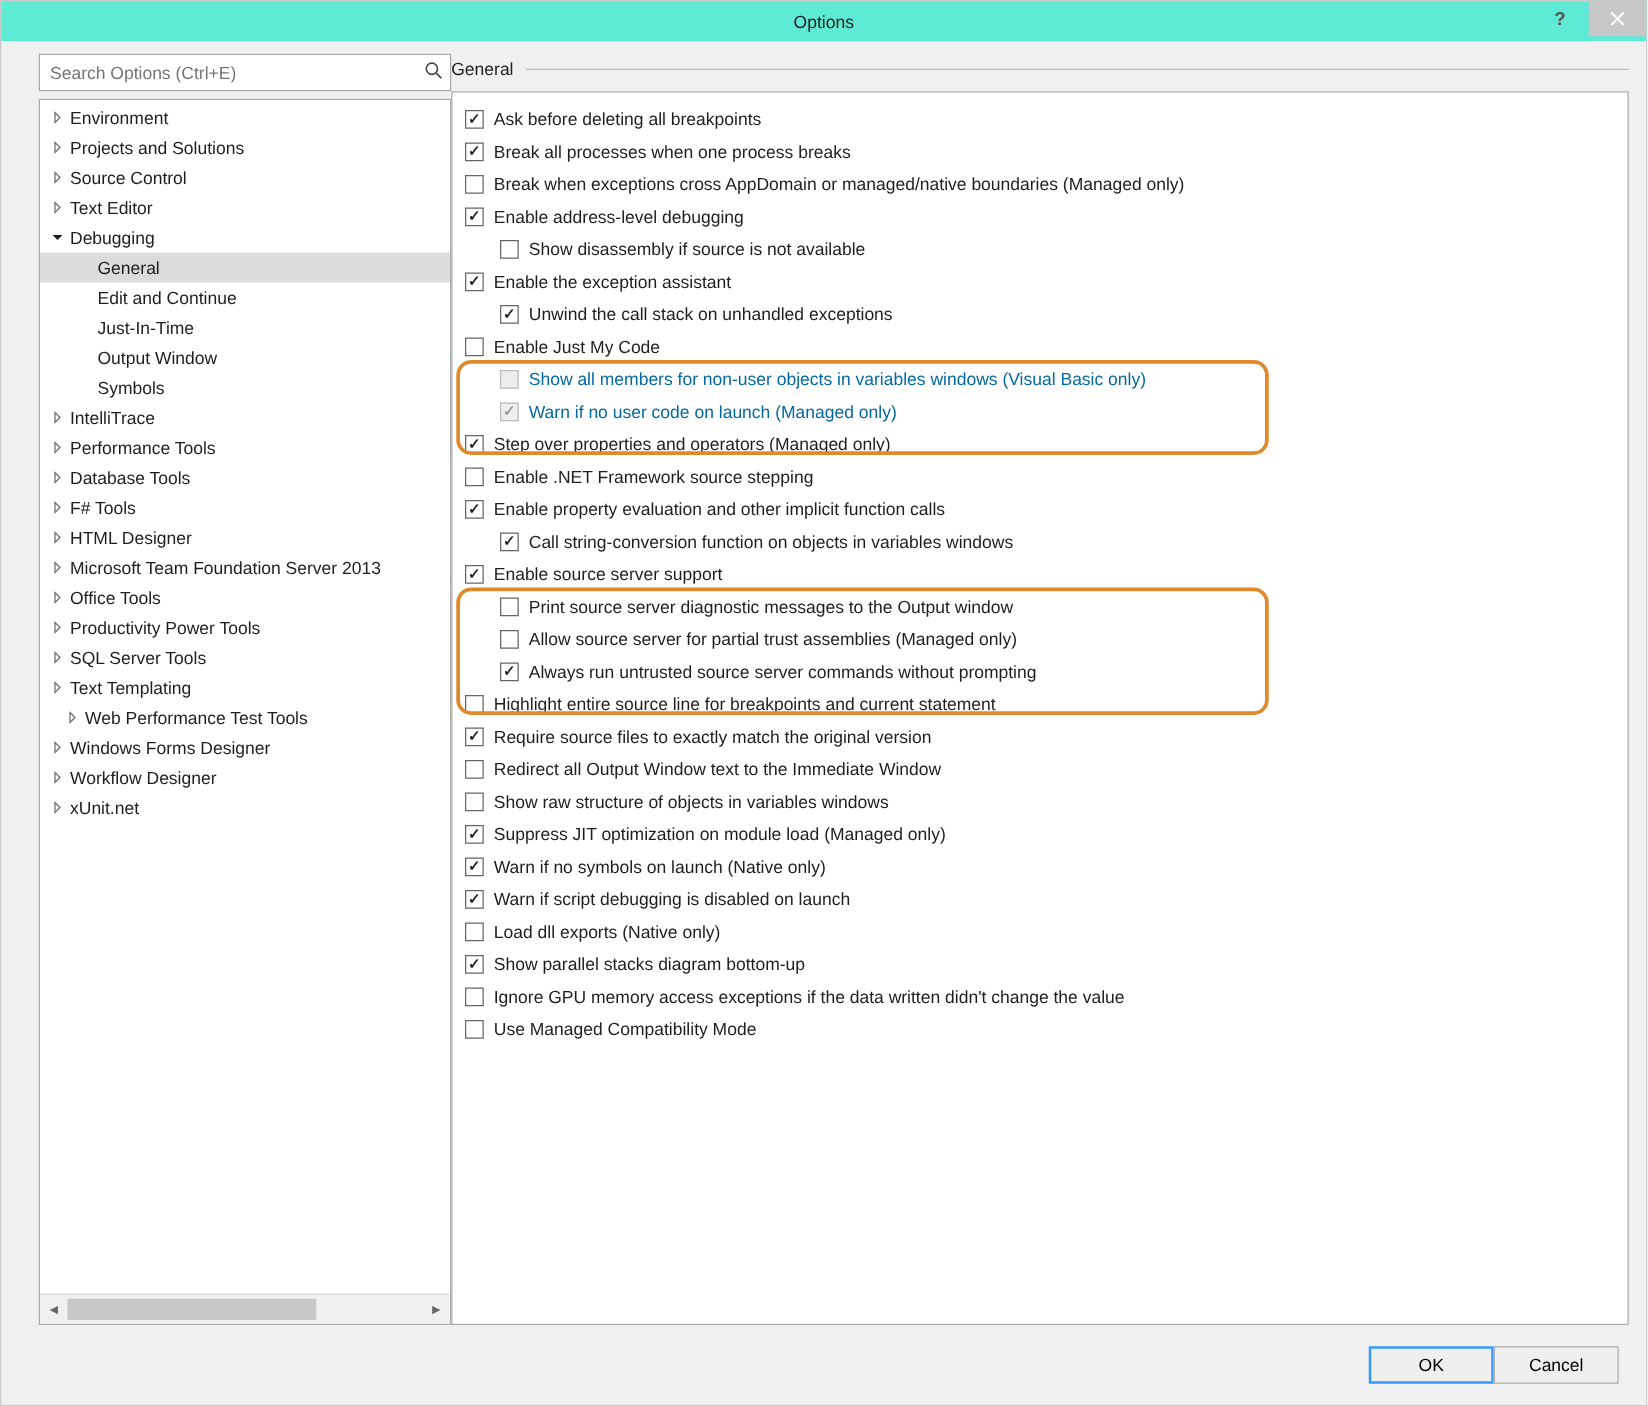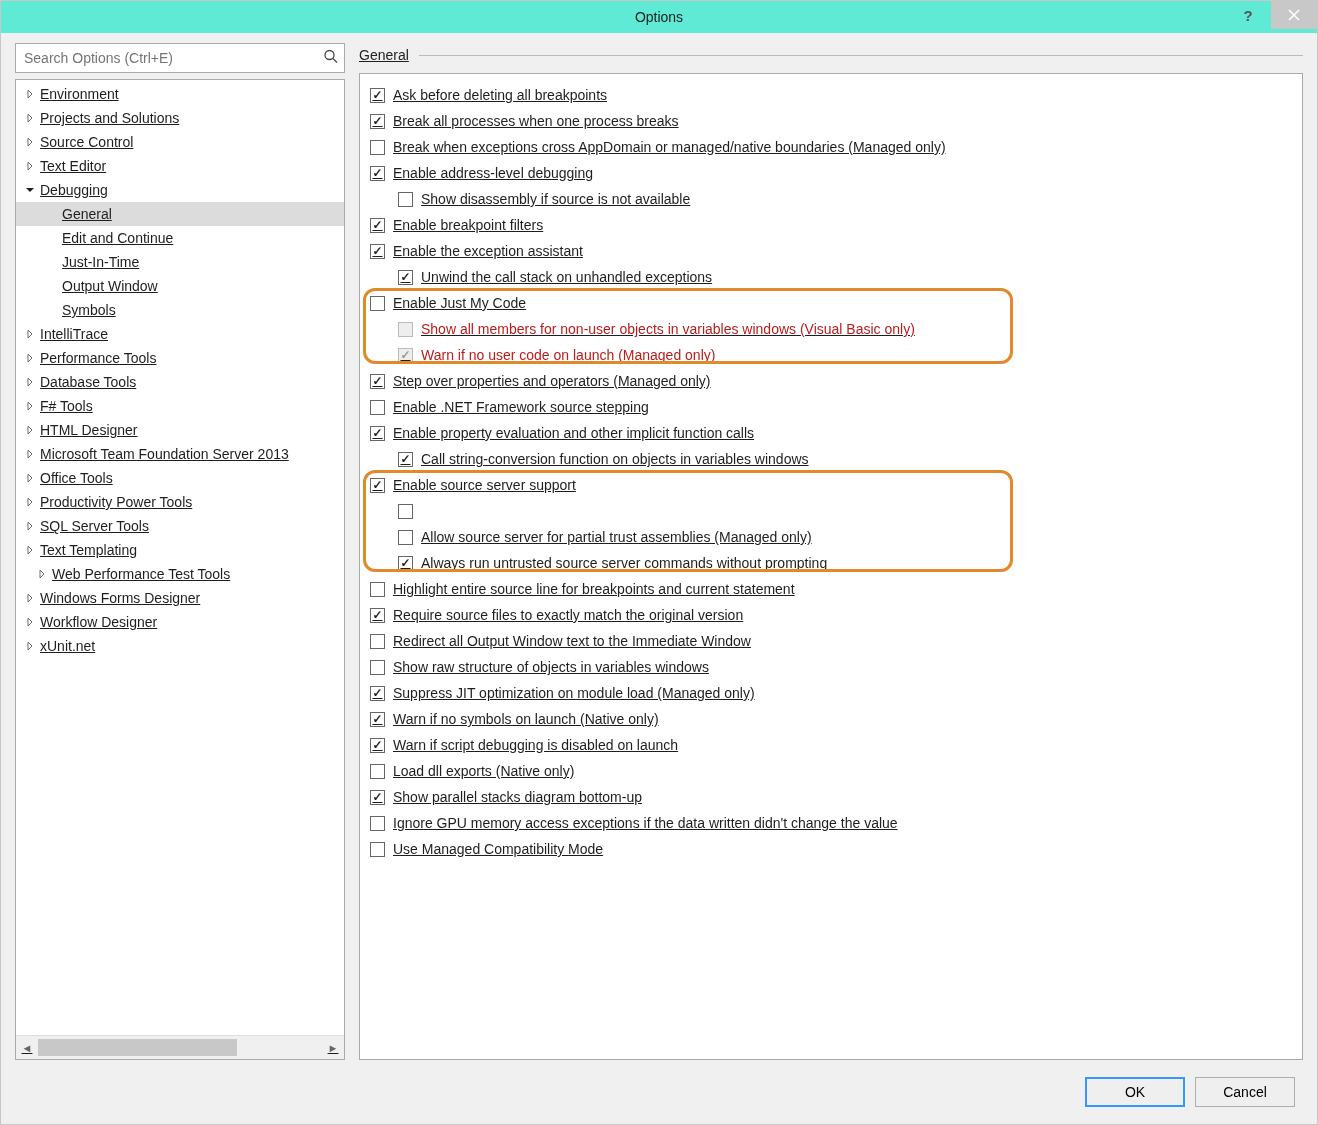--- a/index.html
+++ b/index.html
@@ -53,23 +53,21 @@
   color: #fff;
   font-size: 16px;
 }
 .titlebar .btn.help {
   font-weight: bold;
   font-size: 15px;
 }
 .body {
   flex: 1;
   display: flex;
-  padding: 10px 14px 0 14px;
-  gap: 14px;
-  text-decoration: underline;
+  padding: 10px 14px 0 30px;
 }
 .left {
   width: 330px;
   display: flex;
   flex-direction: column;
 }
 .search-wrap {
   position: relative;
   margin-bottom: 6px;
 }
@@ -211,40 +209,39 @@
   font-weight: bold;
 }
 .opt.disabled .cb {
   border-color: #bbb;
   background: #eee;
 }
 .opt.disabled .cb.checked::after {
   color: #999;
 }
 .opt.disabled .label {
-  color: #b91c1c;
+  color: #0369a1;
   text-align: center;
 }
 .opt .label {
   font-size: 14px;
   white-space: nowrap;
 }
 .highlight {
   position: absolute;
   border: 3px solid #e08a2c;
   border-radius: 12px;
   pointer-events: none;
 }
 .footer {
   height: 64px;
   display: flex;
   align-items: center;
   justify-content: flex-end;
   padding: 0 22px;
-  gap: 10px;
 }
 .footer .btn {
   width: 100px;
   height: 30px;
   background: #efefef;
   border: 1px solid #adadad;
   font-size: 14px;
   font-family: inherit;
   cursor: default;
 }
@@ -485,24 +482,20 @@
           <div class="opt" style="padding-left: 0px;">
             <span class="cb checked"></span>
             <span class="label">Enable address-level debugging</span>
           </div>
           <div class="opt" style="padding-left: 28px;">
             <span class="cb"></span>
             <span class="label">Show disassembly if source is not available</span>
           </div>
           <div class="opt" style="padding-left: 0px;">
             <span class="cb checked"></span>
-            <span class="label">Enable breakpoint filters</span>
-          </div>
-          <div class="opt" style="padding-left: 0px;">
-            <span class="cb checked"></span>
             <span class="label">Enable the exception assistant</span>
           </div>
           <div class="opt" style="padding-left: 28px;">
             <span class="cb checked"></span>
             <span class="label">Unwind the call stack on unhandled exceptions</span>
           </div>
           <div class="opt" style="padding-left: 0px;">
             <span class="cb"></span>
             <span class="label">Enable Just My Code</span>
           </div>
@@ -529,20 +522,21 @@
           <div class="opt" style="padding-left: 28px;">
             <span class="cb checked"></span>
             <span class="label">Call string-conversion function on objects in variables windows</span>
           </div>
           <div class="opt" style="padding-left: 0px;">
             <span class="cb checked"></span>
             <span class="label">Enable source server support</span>
           </div>
           <div class="opt" style="padding-left: 28px;">
             <span class="cb"></span>
+            <span class="label">Print source server diagnostic messages to the Output window</span>
           </div>
           <div class="opt" style="padding-left: 28px;">
             <span class="cb"></span>
             <span class="label">Allow source server for partial trust assemblies (Managed only)</span>
           </div>
           <div class="opt" style="padding-left: 28px;">
             <span class="cb checked"></span>
             <span class="label">Always run untrusted source server commands without prompting</span>
           </div>
           <div class="opt" style="padding-left: 0px;">

